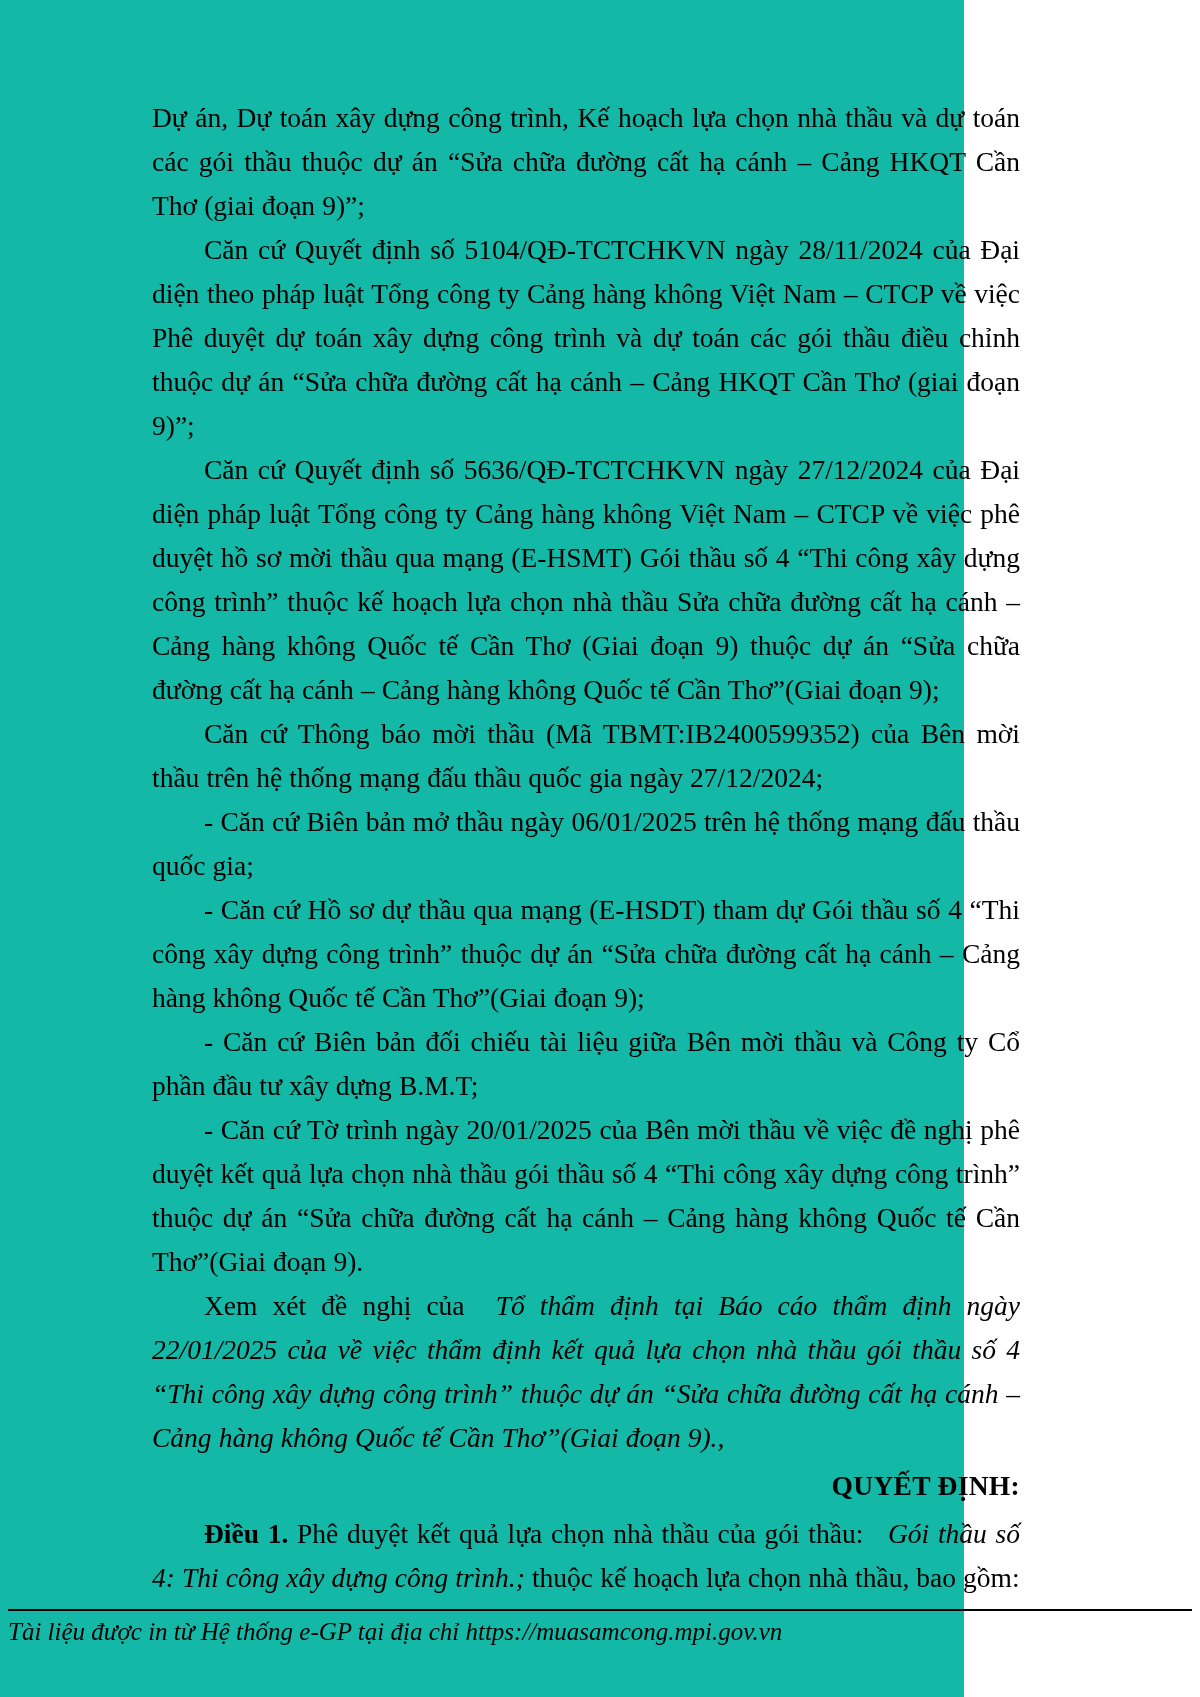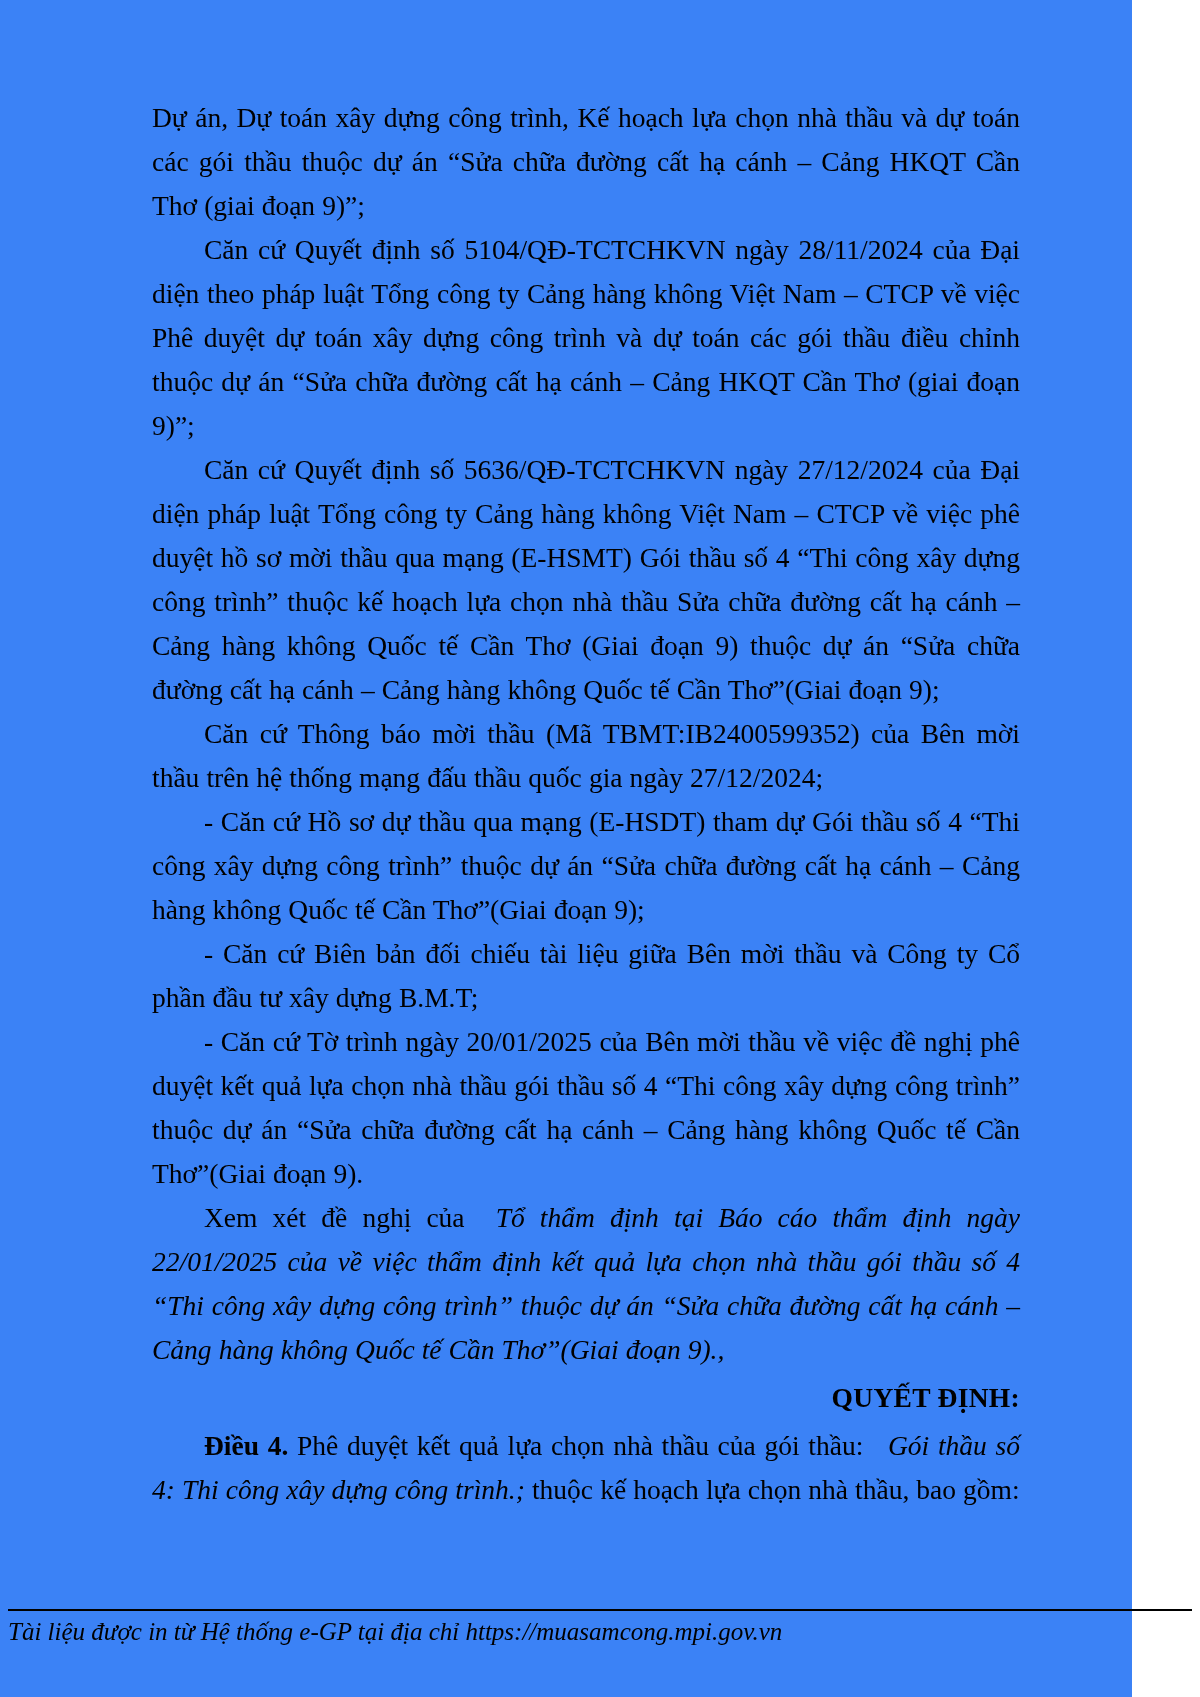--- a/index.html
+++ b/index.html
@@ -13,23 +13,23 @@
     position: relative;
     font-family: "Liberation Serif", "DejaVu Serif", serif;
     color: #000000;
     overflow: hidden;
   }
 
   .page {
     position: absolute;
     left: 0;
     top: 0;
-    width: 1132px;
+    width: 964px;
     height: 1697px;
-    background: #3b82f6;
+    background: #14b8a6;
   }
 
   .content {
     position: absolute;
     left: 152px;
     top: 96px;
     width: 868px;
   }
 
   p.para {
@@ -93,33 +93,34 @@
   <div class="content">
 
     <p class="para noindent">Dự án, Dự toán xây dựng công trình, Kế hoạch lựa chọn nhà thầu và dự toán các gói thầu thuộc dự án “Sửa chữa đường cất hạ cánh – Cảng HKQT Cần Thơ (giai đoạn 9)”;</p>
 
     <p class="para">Căn cứ Quyết định số 5104/QĐ-TCTCHKVN ngày 28/11/2024 của Đại diện theo pháp luật Tổng công ty Cảng hàng không Việt Nam – CTCP về việc Phê duyệt dự toán xây dựng công trình và dự toán các gói thầu điều chỉnh thuộc dự án “Sửa chữa đường cất hạ cánh – Cảng HKQT Cần Thơ (giai đoạn 9)”;</p>
 
     <p class="para">Căn cứ Quyết định số 5636/QĐ-TCTCHKVN ngày 27/12/2024 của Đại diện pháp luật Tổng công ty Cảng hàng không Việt Nam – CTCP về việc phê duyệt hồ sơ mời thầu qua mạng (E-HSMT) Gói thầu số 4 “Thi công xây dựng công trình” thuộc kế hoạch lựa chọn nhà thầu Sửa chữa đường cất hạ cánh – Cảng hàng không Quốc tế Cần Thơ (Giai đoạn 9) thuộc dự án “Sửa chữa đường cất hạ cánh – Cảng hàng không Quốc tế Cần Thơ”(Giai đoạn 9);</p>
 
     <p class="para">Căn cứ Thông báo mời thầu (Mã TBMT:IB2400599352) của Bên mời thầu trên hệ thống mạng đấu thầu quốc gia ngày 27/12/2024;</p>
 
+    <p class="para dash">- Căn cứ Biên bản mở thầu ngày 06/01/2025 trên hệ thống mạng đấu thầu quốc gia;</p>
 
     <p class="para dash">- Căn cứ Hồ sơ dự thầu qua mạng (E-HSDT) tham dự Gói thầu số 4 “Thi công xây dựng công trình” thuộc dự án “Sửa chữa đường cất hạ cánh – Cảng hàng không Quốc tế Cần Thơ”(Giai đoạn 9);</p>
 
 
     <p class="para dash">- Căn cứ Biên bản đối chiếu tài liệu giữa Bên mời thầu và Công ty Cổ phần đầu tư xây dựng B.M.T;</p>
 
     <p class="para dash">- Căn cứ Tờ trình ngày 20/01/2025 của Bên mời thầu về việc đề nghị phê duyệt kết quả lựa chọn nhà thầu gói thầu số 4 “Thi công xây dựng công trình” thuộc dự án “Sửa chữa đường cất hạ cánh – Cảng hàng không Quốc tế Cần Thơ”(Giai đoạn 9).</p>
 
     <p class="para"><span>Xem xét đề nghị của </span><span class="ital">Tổ thẩm định tại Báo cáo thẩm định ngày 22/01/2025 của về việc thẩm định kết quả lựa chọn nhà thầu gói thầu số 4 “Thi công xây dựng công trình” thuộc dự án “Sửa chữa đường cất hạ cánh – Cảng hàng không Quốc tế Cần Thơ”(Giai đoạn 9).,</span></p>
 
     <p class="heading">QUYẾT ĐỊNH:</p>
 
-    <p class="para"><span class="bold">Điều 4.</span><span> Phê duyệt kết quả lựa chọn nhà thầu của gói thầu: </span><span class="ital">Gói thầu số 4: Thi công xây dựng công trình.;</span><span> thuộc kế hoạch lựa chọn nhà thầu, bao gồm:</span></p>
+    <p class="para"><span class="bold">Điều 1.</span><span> Phê duyệt kết quả lựa chọn nhà thầu của gói thầu: </span><span class="ital">Gói thầu số 4: Thi công xây dựng công trình.;</span><span> thuộc kế hoạch lựa chọn nhà thầu, bao gồm:</span></p>
 
   </div>
 
   <div class="footer-rule"></div>
 
   <div class="footer-text">Tài liệu được in từ Hệ thống e-GP tại địa chỉ https://muasamcong.mpi.gov.vn</div>
 
 </div>
 
 </body></html>

